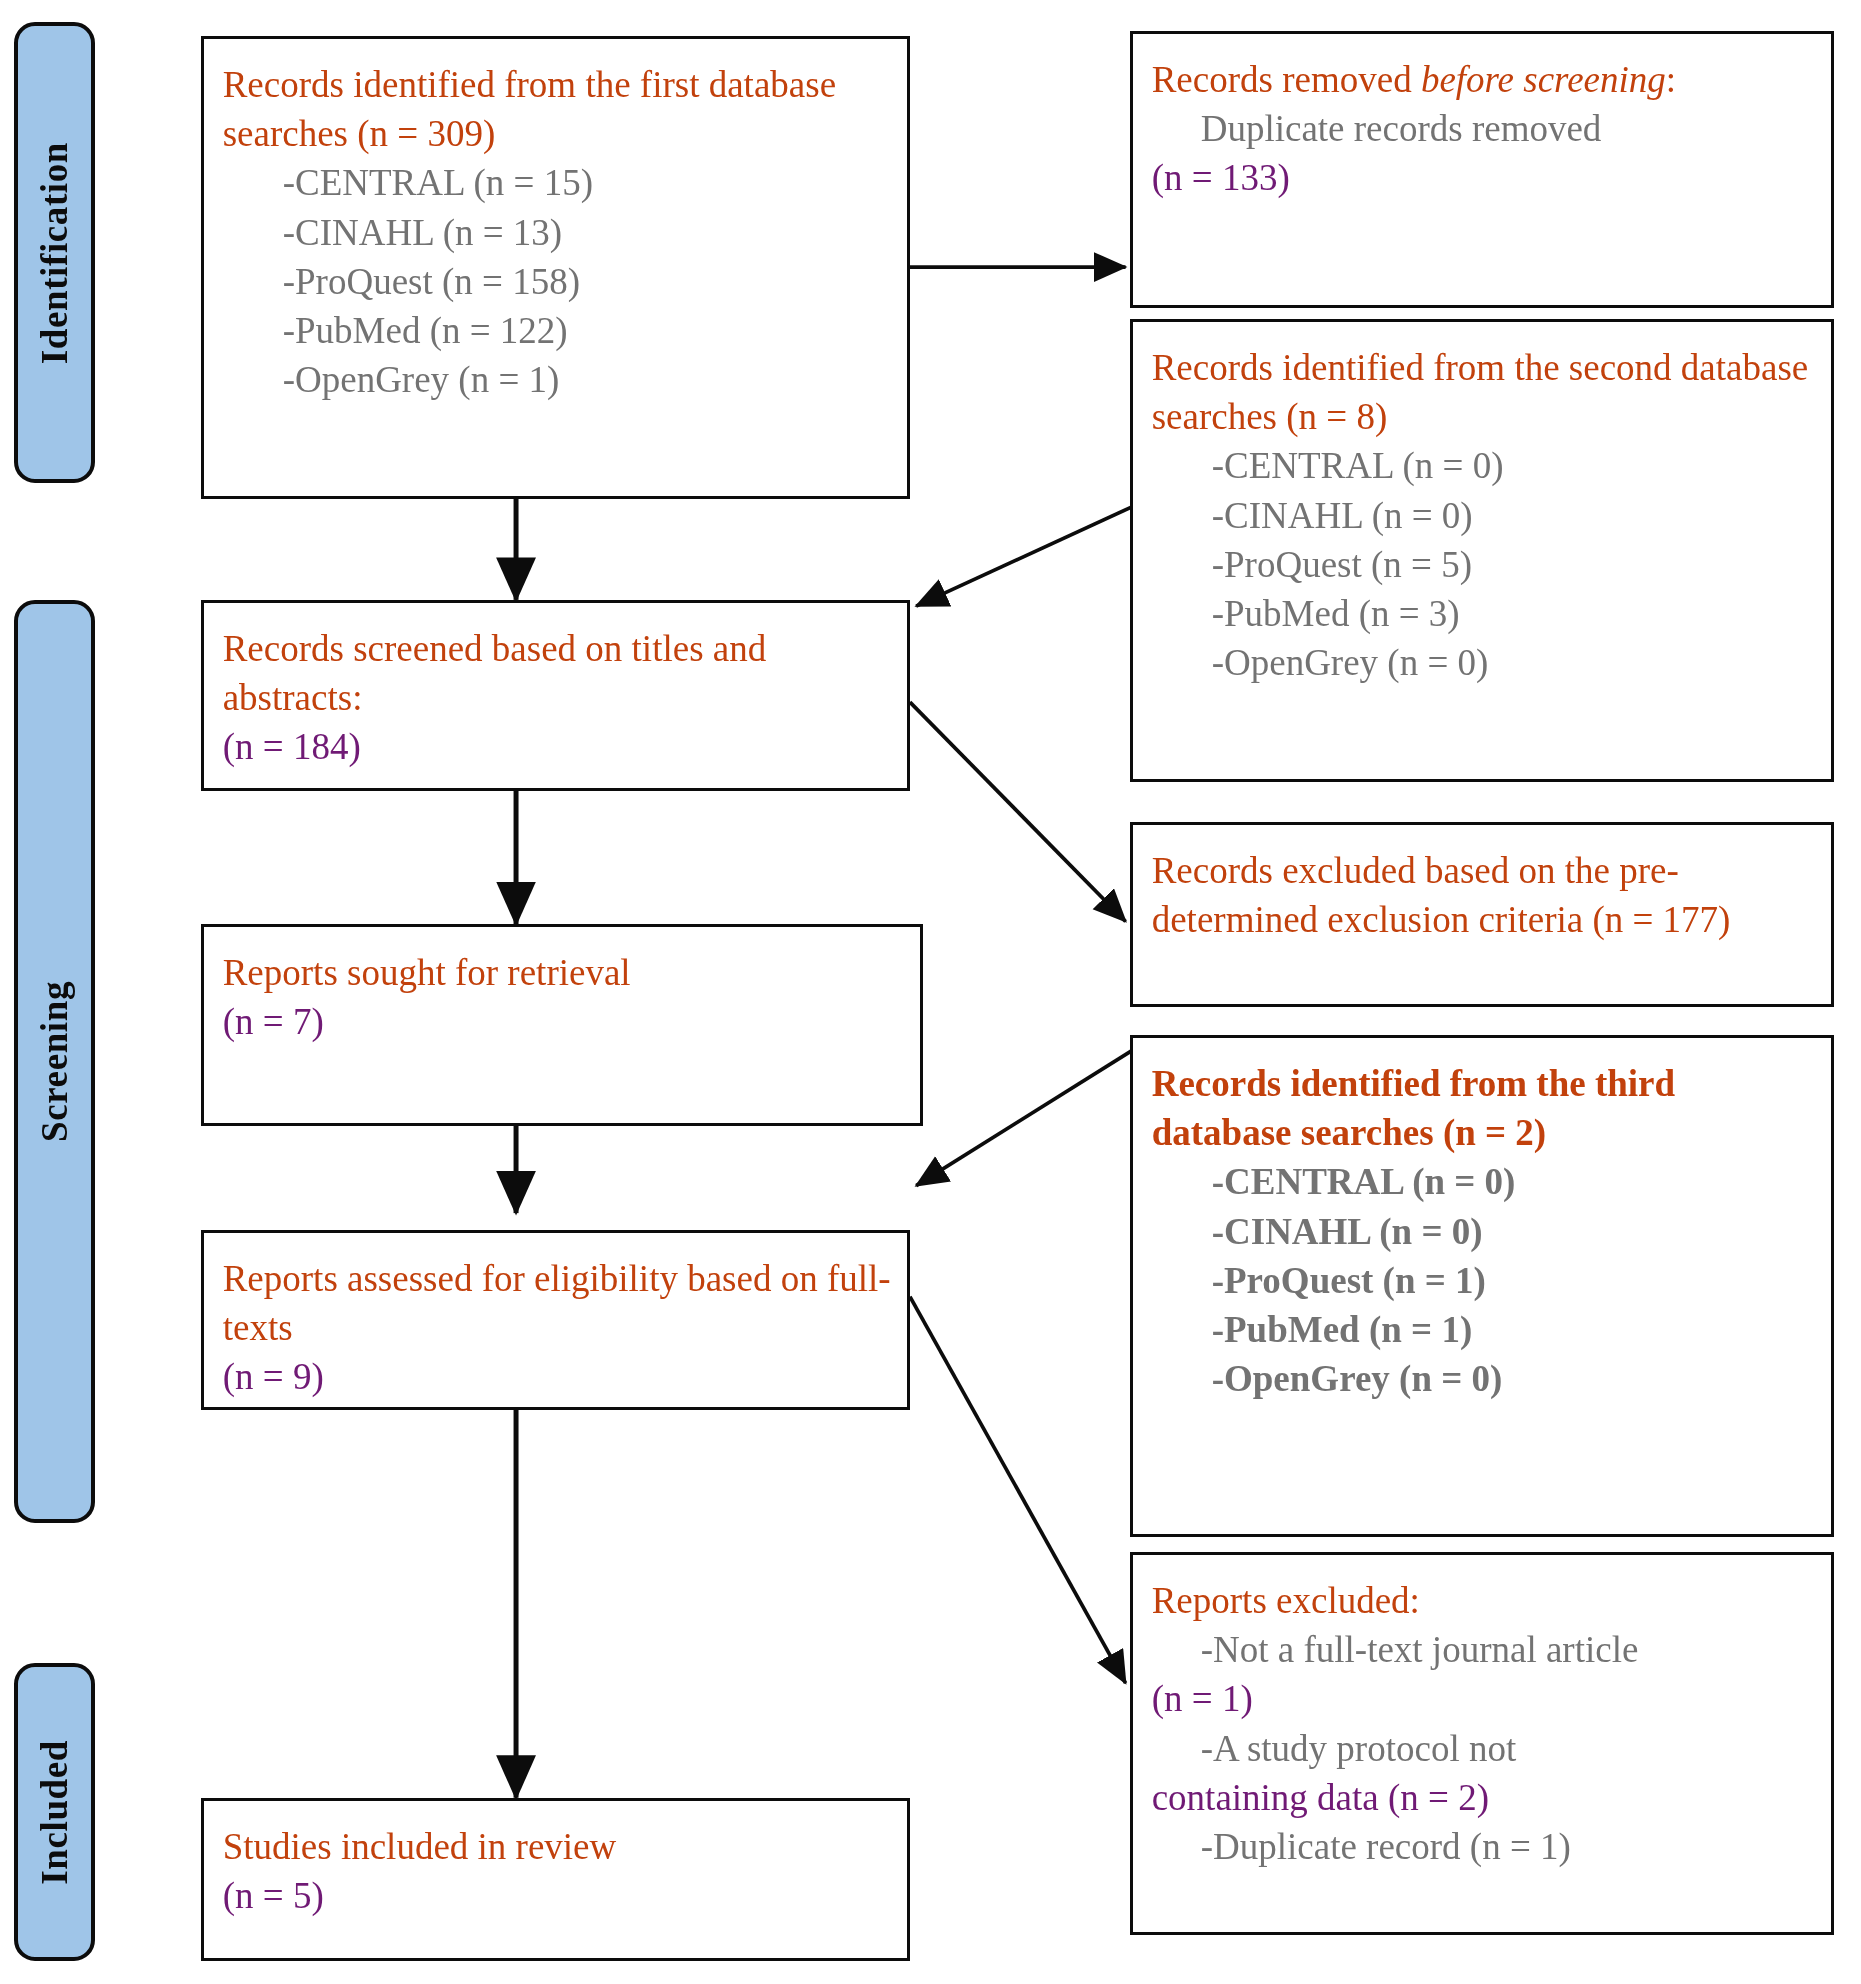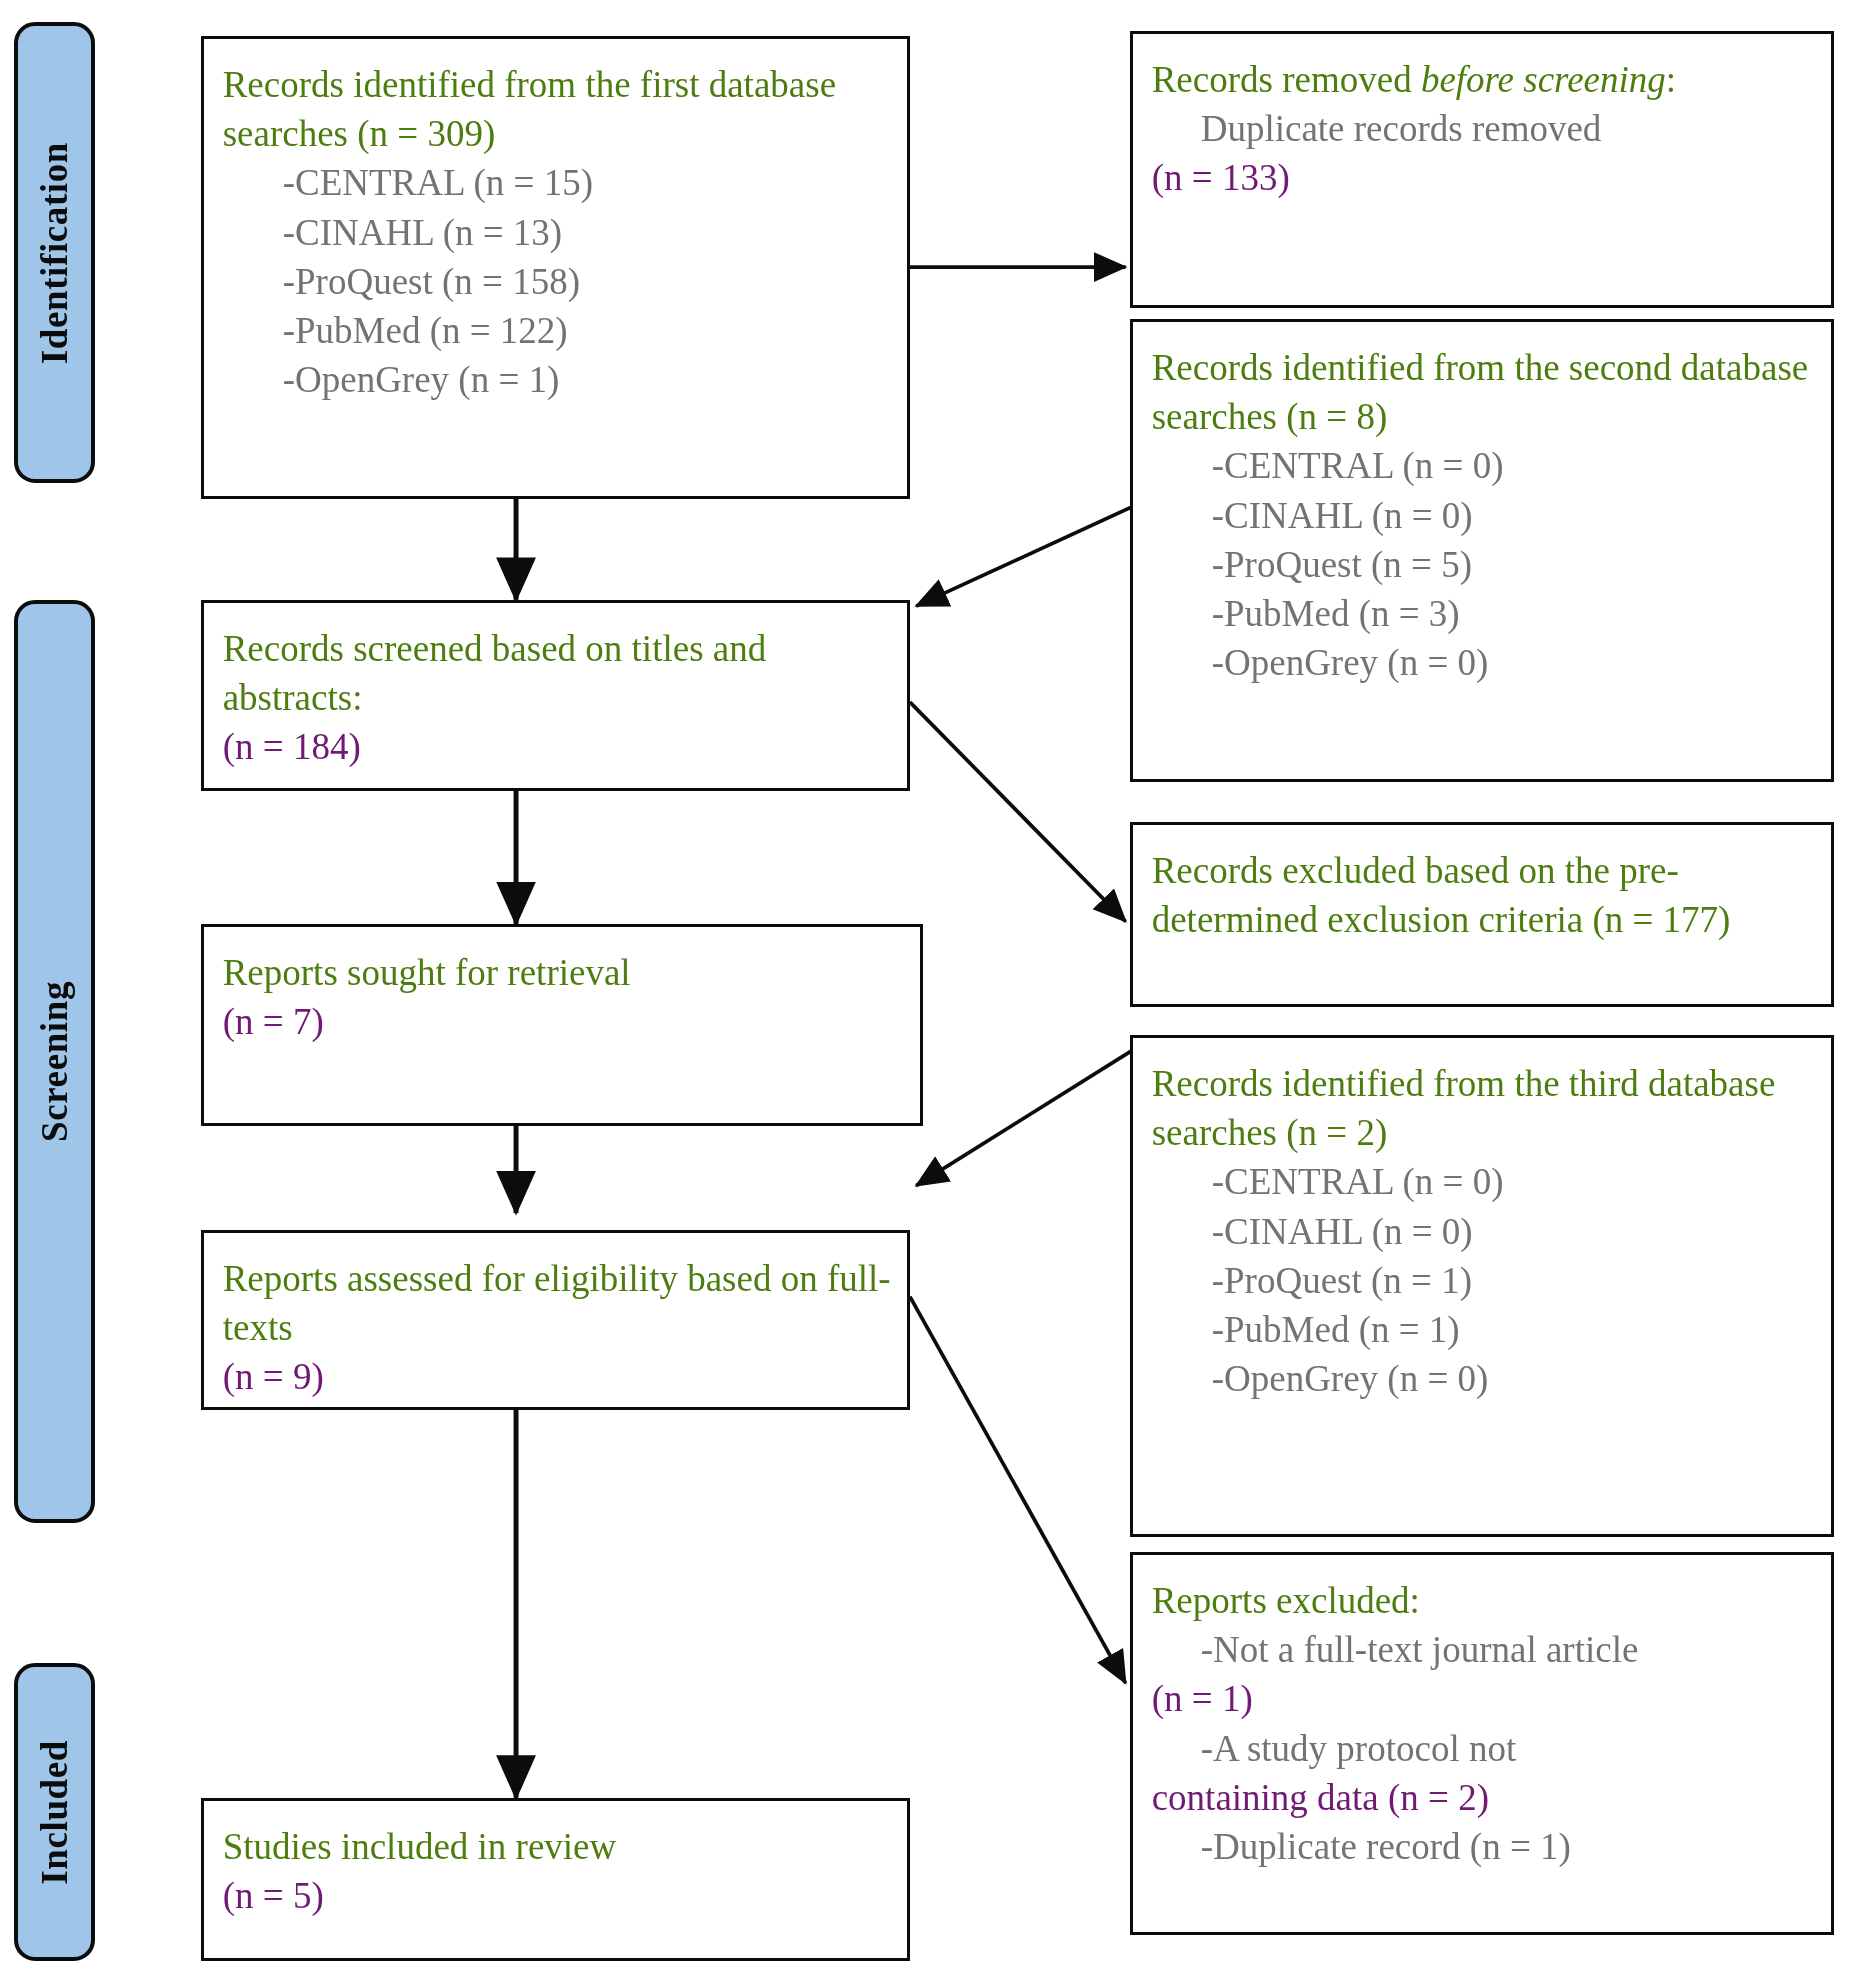--- a/index.html
+++ b/index.html
@@ -41,21 +41,21 @@
   .box {
     position: absolute;
     background: #ffffff;
     border: 3.7px solid #0c0c0c;
     box-sizing: border-box;
     padding: 21px 16px 11.2px 18.7px;
   }
   .box .txt {
     font-size: 37px;
     line-height: 1.33;
-    color: #4d7c0f;
+    color: #c2410c;
     white-space: pre-wrap;
   }
   .box .txt .ital { font-style: italic; }
   .box .sub {
     font-size: 37px;
     line-height: 1.33;
     color: #737373;
     padding-left: 60px;
     white-space: pre-wrap;
   }
@@ -149,21 +149,21 @@
 
   <div class="box" style="left:1130px; top:822px; width:704px; height:185px;">
     <div class="txt">Records excluded based on the pre-determined exclusion criteria (n = 177)</div>
   </div>
 
   <div class="box" style="left:201px; top:924px; width:722px; height:202px;">
     <div class="txt">Reports sought for retrieval</div>
     <div class="cont">(n = 7)</div>
   </div>
 
-  <div class="box" style="left:1130px; top:1035px; width:704px; height:502px;">
+  <div class="box" style="left:1130px; top:1035px; width:704px; height:502px;font-weight:bold;">
     <div class="txt">Records identified from the third database searches (n = 2)</div>
     <div class="sub">-CENTRAL (n = 0)</div>
     <div class="sub">-CINAHL (n = 0)</div>
     <div class="sub">-ProQuest (n = 1)</div>
     <div class="sub">-PubMed (n = 1)</div>
     <div class="sub">-OpenGrey (n = 0)</div>
   </div>
 
   <div class="box" style="left:201px; top:1213px; width:709px; height:180px;margin-top:17px;">
     <div class="txt">Reports assessed for eligibility based on full-texts</div>

